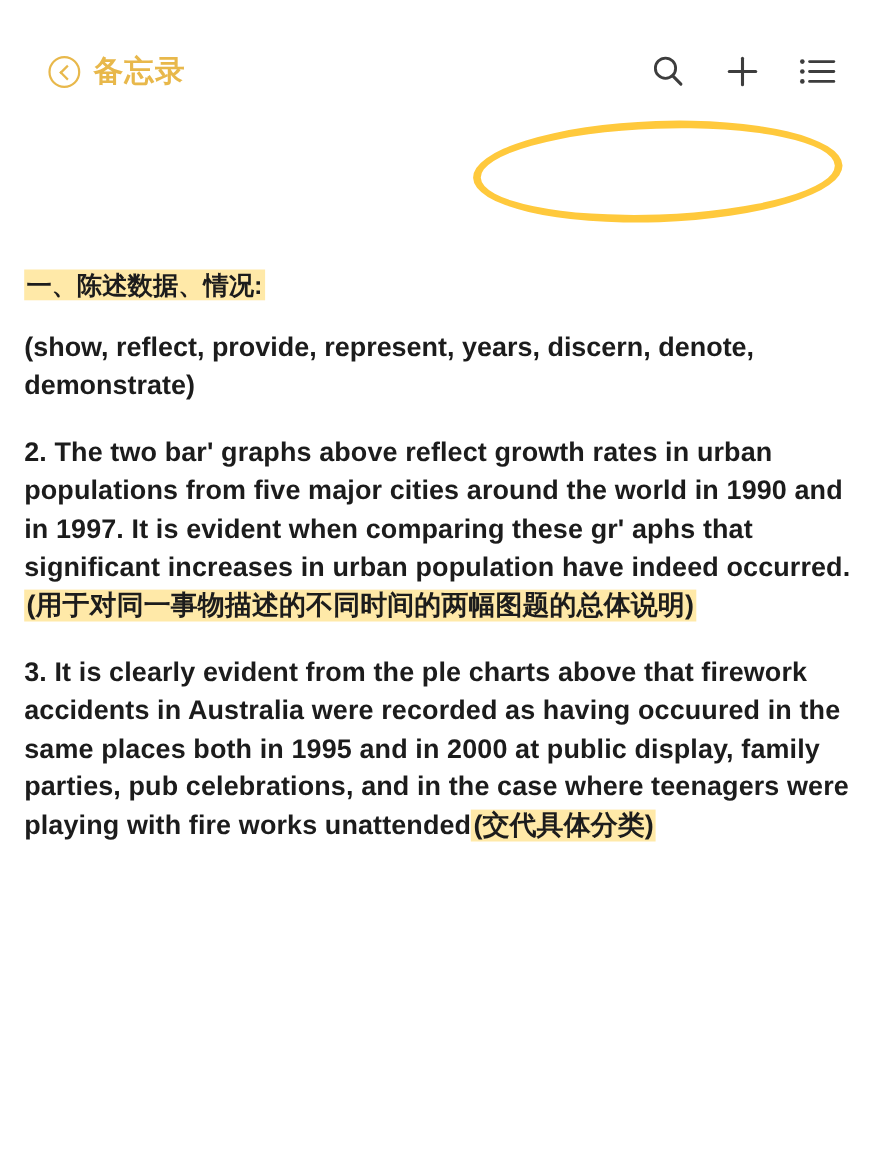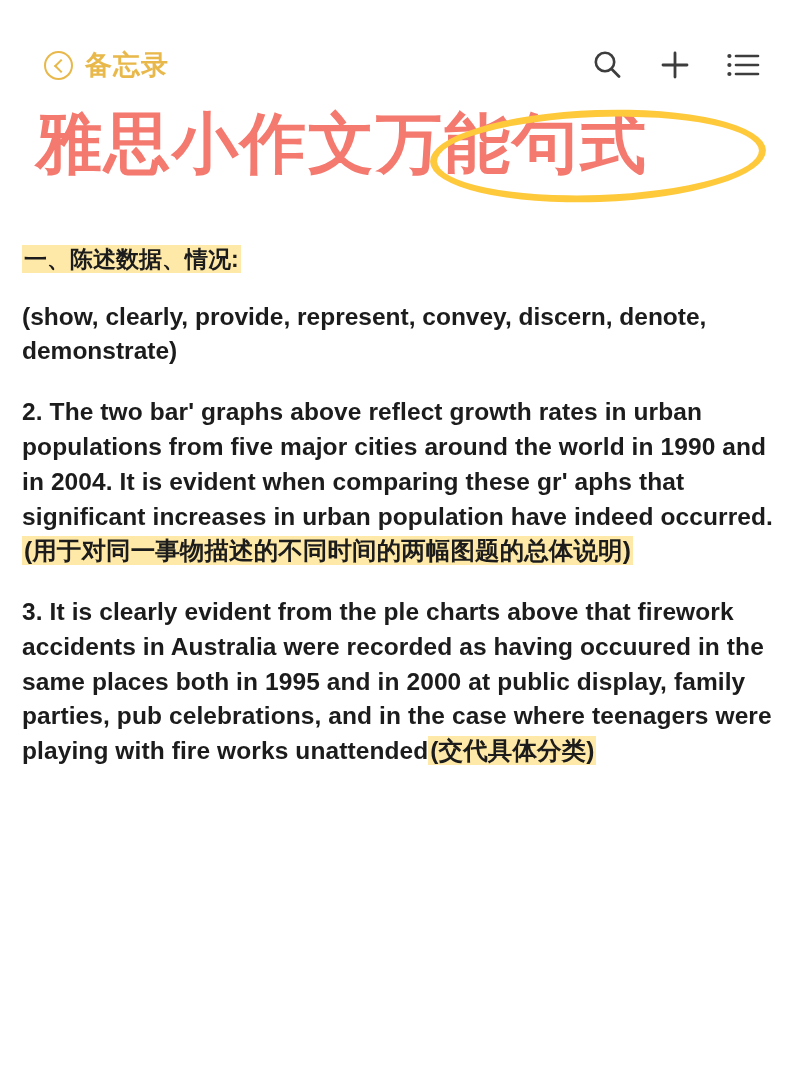--- a/index.html
+++ b/index.html
@@ -150,38 +150,35 @@
           <circle cx="3.4" cy="24" r="2.1" fill="#3d3d3d"></circle>
           <line x1="10" y1="6" x2="32" y2="6" stroke="#3d3d3d" stroke-width="2.6" stroke-linecap="round"></line>
           <line x1="10" y1="15" x2="32" y2="15" stroke="#3d3d3d" stroke-width="2.6" stroke-linecap="round"></line>
           <line x1="10" y1="24" x2="32" y2="24" stroke="#3d3d3d" stroke-width="2.6" stroke-linecap="round"></line>
         </svg>
       </span>
     </div>
   </div>
 
   <div class="heading-wrap">
-    <div class="heading">
-      <span>雅思小作文</span><span>万能句式</span>
-    </div>
     <div class="circle-mark"></div>
   </div>
 
   <div class="content">
 
     <p class="section-title">
       <span class="hl">一、陈述数据、情况:</span>
     </p>
 
-    <p class="verbs">(show, clearly, provide, represent, convey, discern, denote, demonstrate)</p>
+    <p class="verbs">(show, reflect, provide, represent, years, discern, denote, demonstrate)</p>
 
 
     <p class="block para">
       <span>2.</span>
-      <span>The two bar' graphs above reflect growth rates in urban populations from five major cities around the world in 1990 and in 2004. It is evident when comparing these gr' aphs that significant increases in urban population have indeed occurred.</span><span class="hl">(用于对同一事物描述的不同时间的两幅图题的总体说明)</span>
+      <span>The two bar' graphs above reflect growth rates in urban populations from five major cities around the world in 1990 and in 1997. It is evident when comparing these gr' aphs that significant increases in urban population have indeed occurred.</span><span class="hl">(用于对同一事物描述的不同时间的两幅图题的总体说明)</span>
     </p>
 
     <p class="block para">
       <span>3.</span>
       <span>It is clearly evident from the ple charts above that firework accidents in Australia were recorded as having occuured in the same places both in 1995 and in 2000 at public display, family parties, pub celebrations, and in the case where teenagers were playing with fire works unattended</span><span class="hl">(交代具体分类)</span>
     </p>
 
   </div>
 </div>
 

